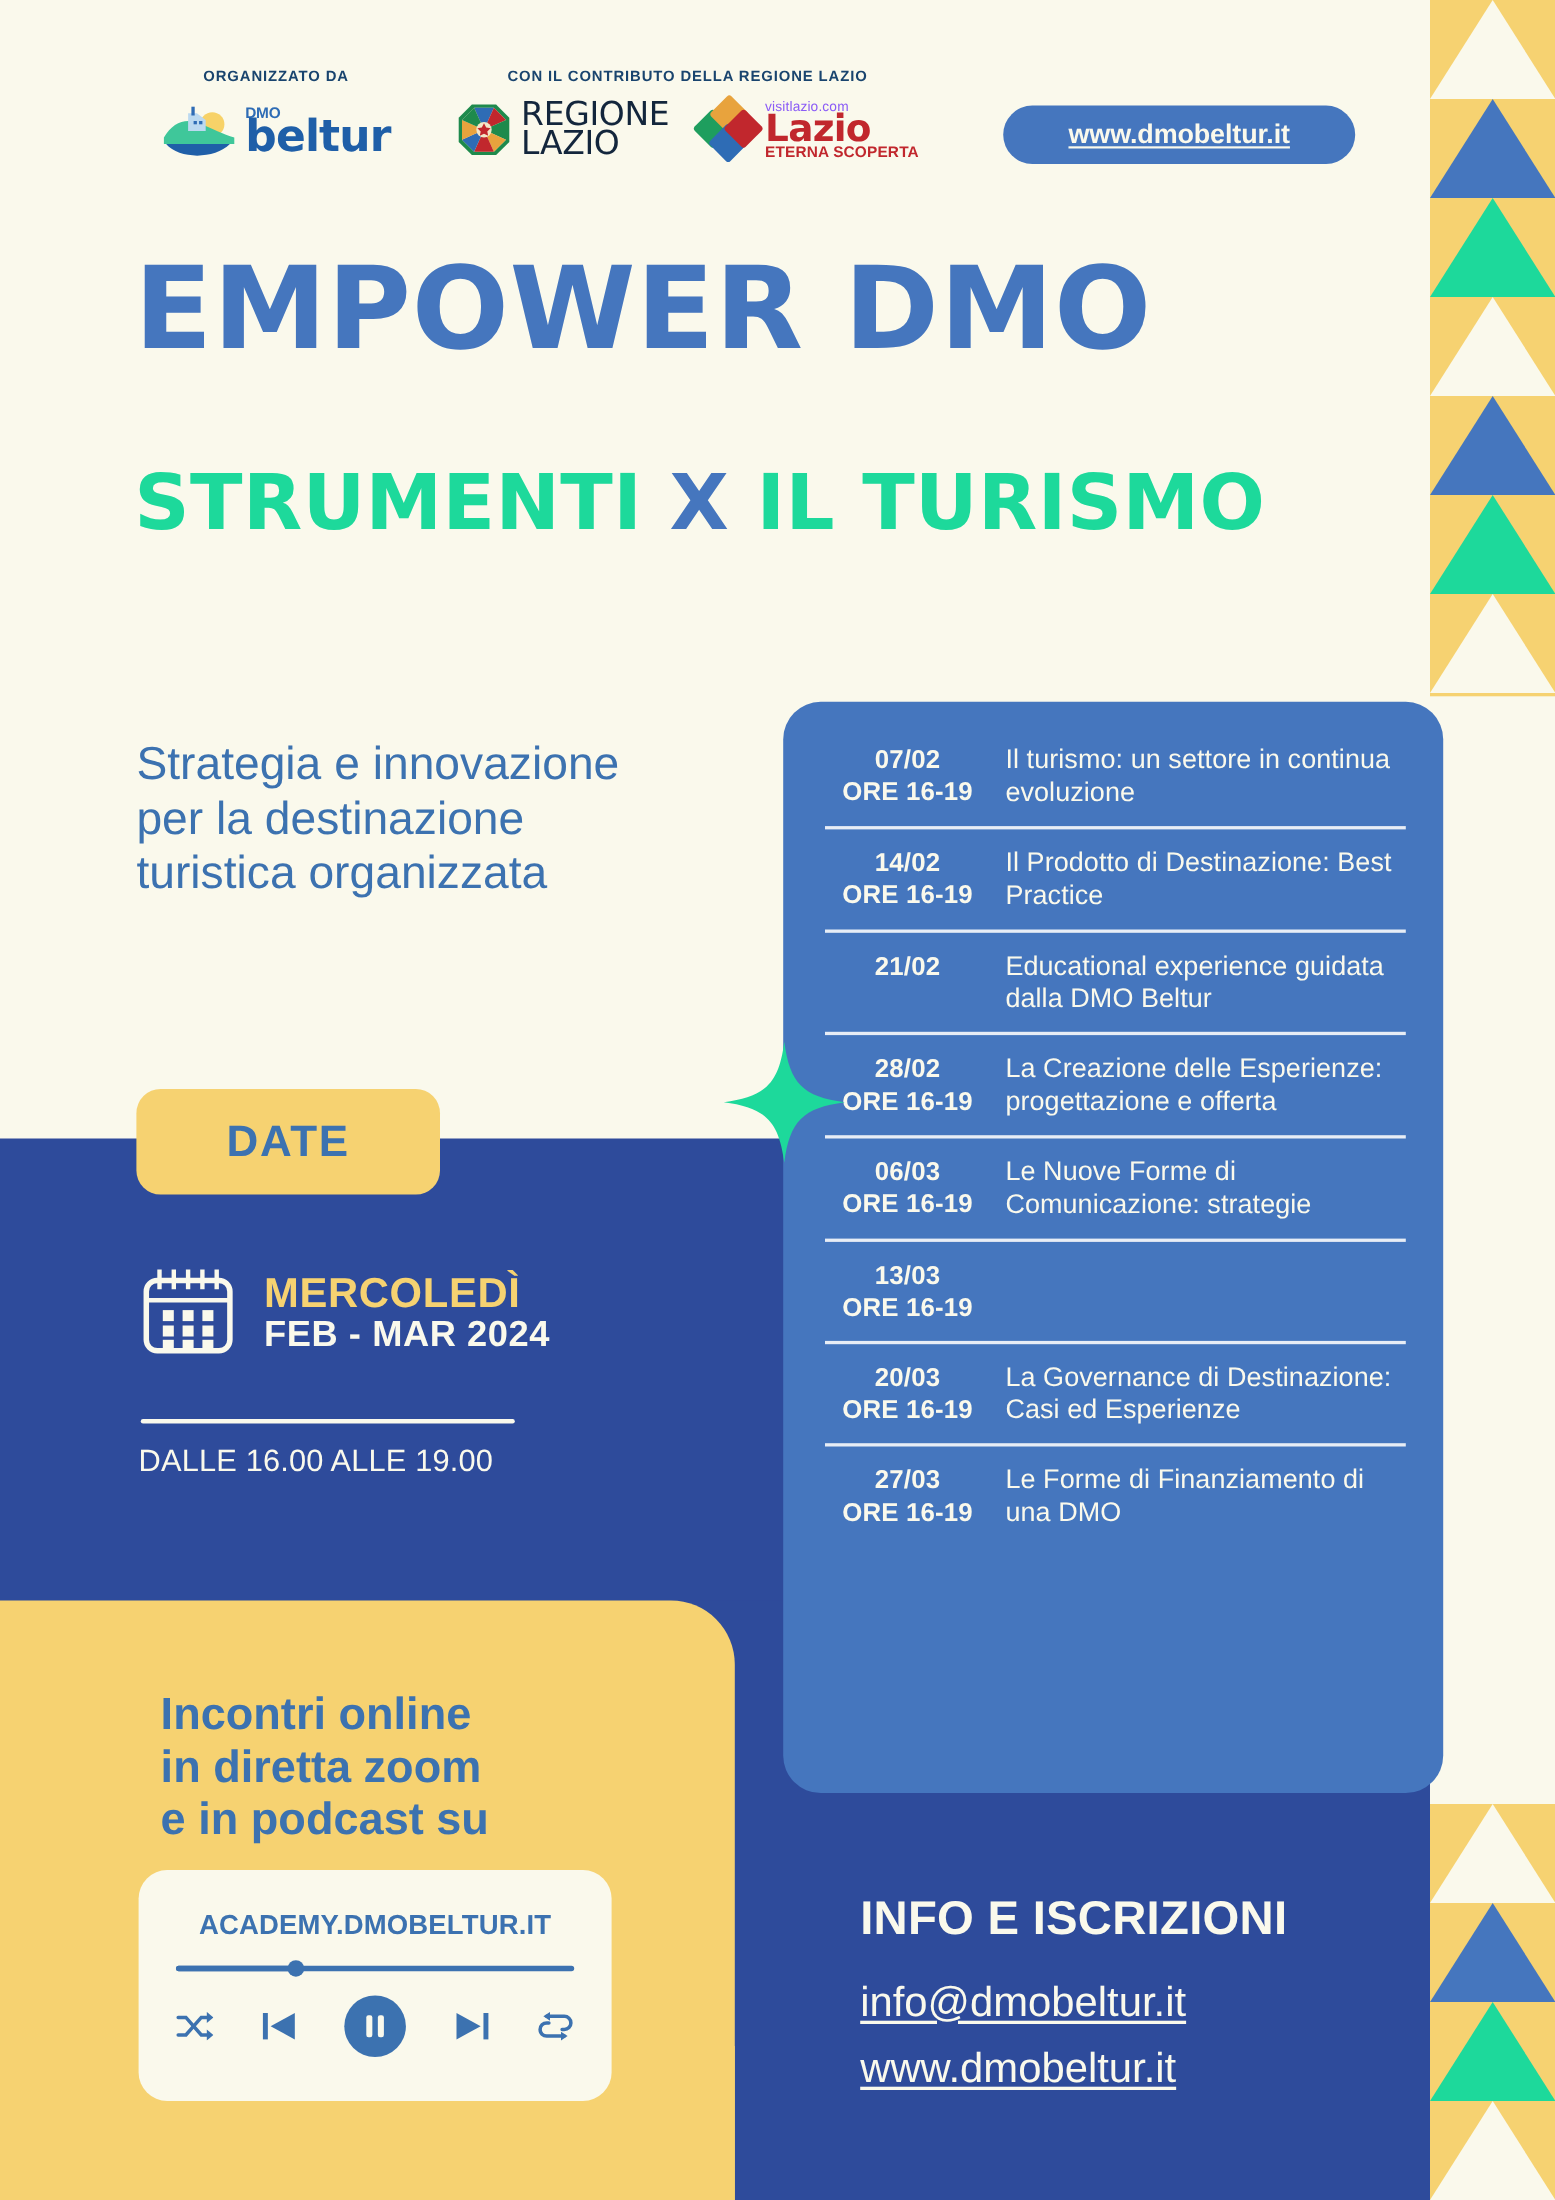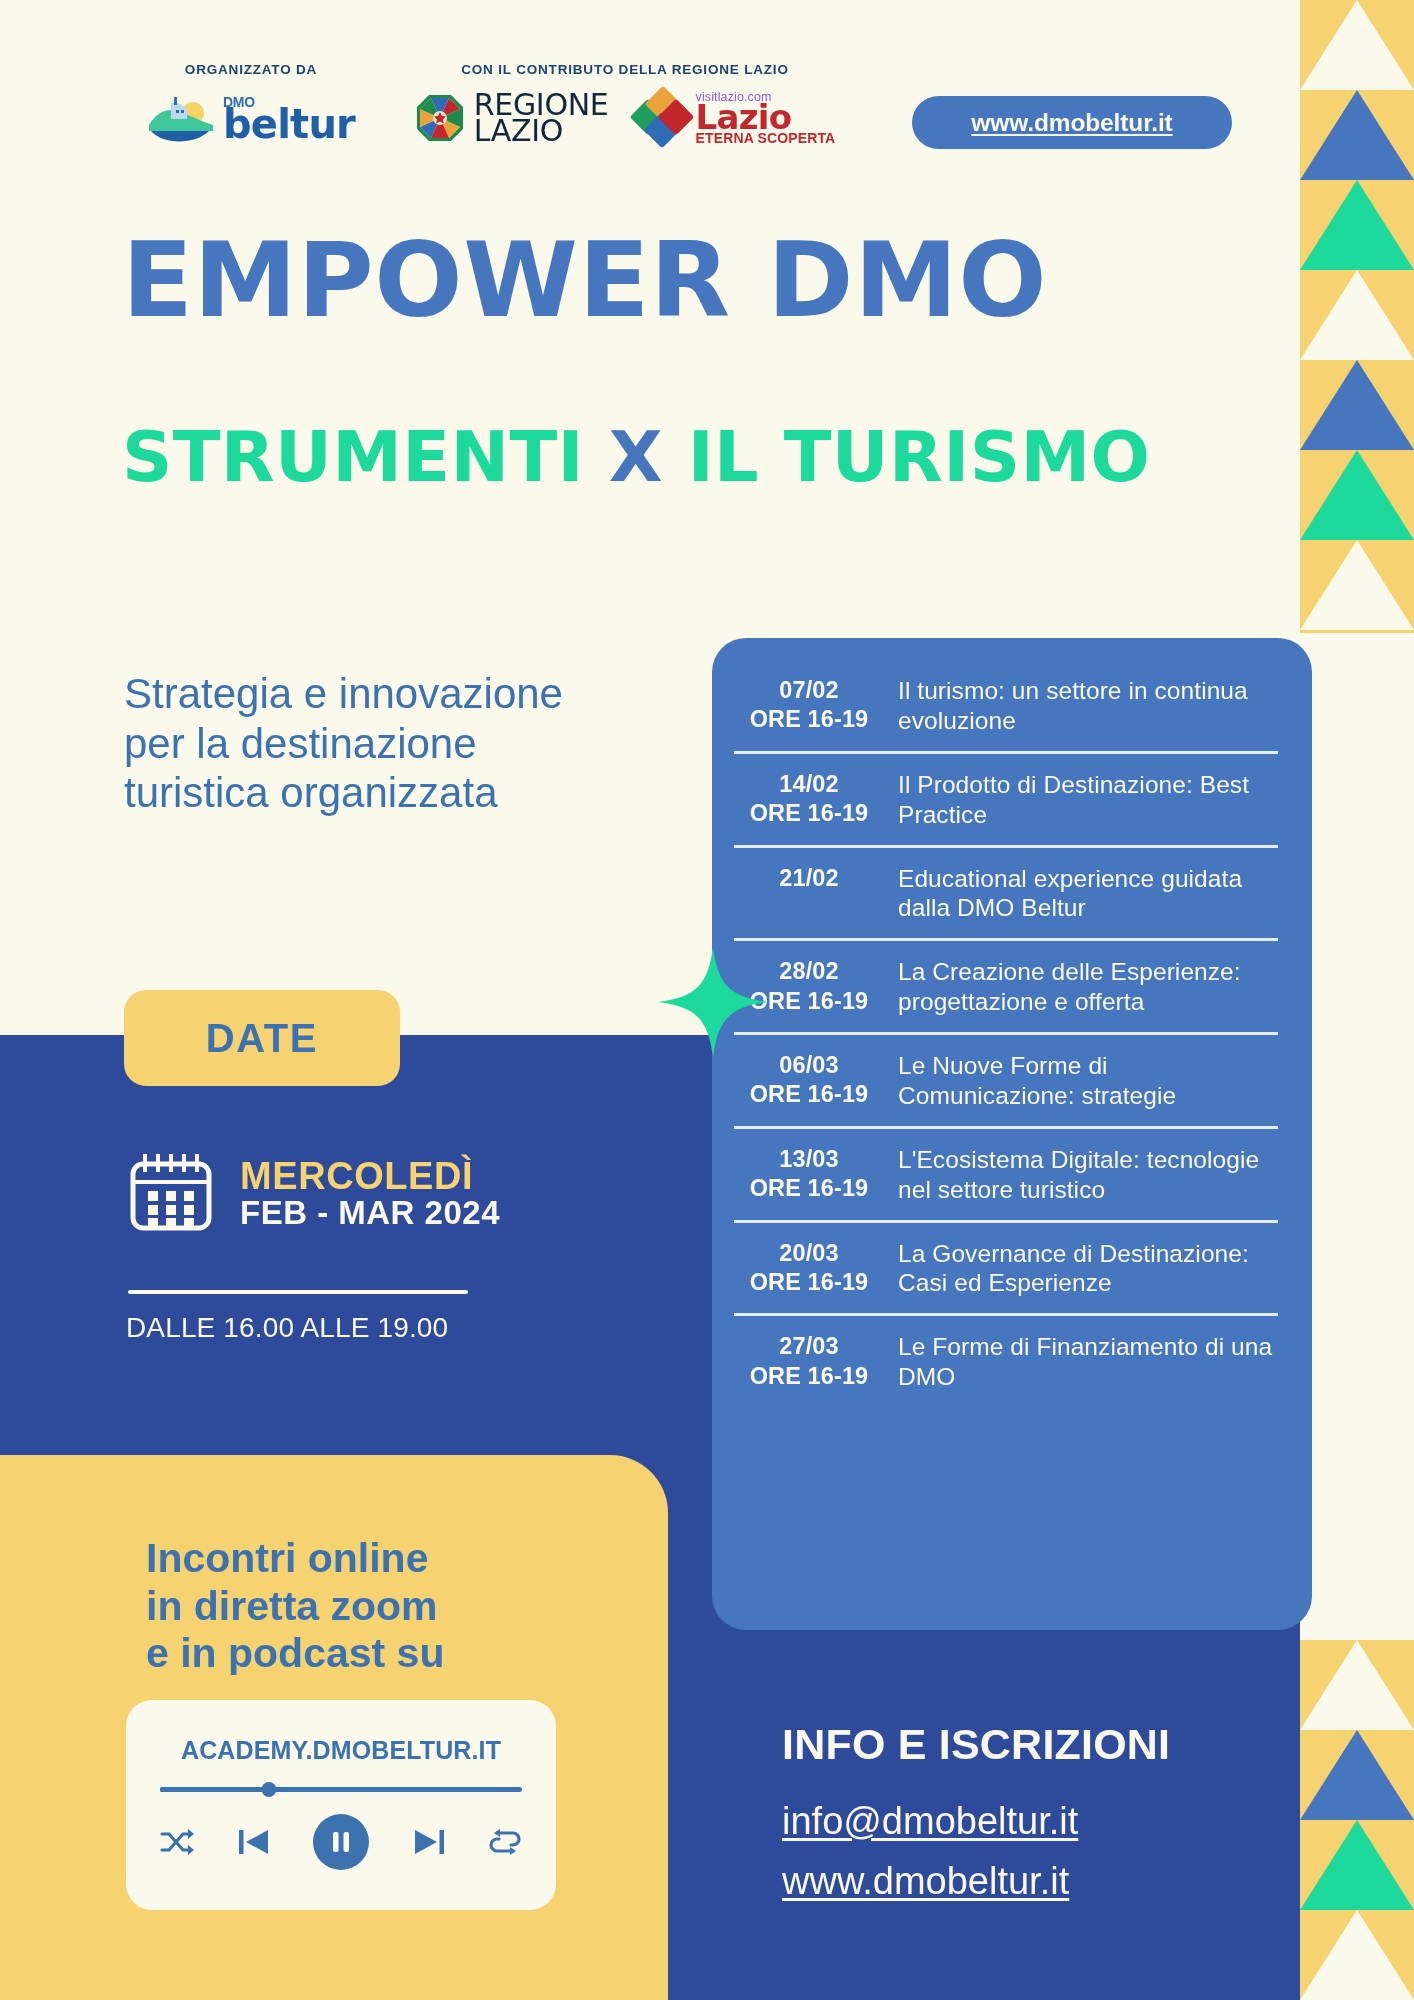--- a/index.html
+++ b/index.html
@@ -163,21 +163,21 @@
   .pbtn { color:#3C72B0; display:flex; align-items:center; justify-content:center; }
   .pbtn.big { width:56px; height:56px; border-radius:50%; background:#3C72B0; }
 
   
   .sched {
     position:absolute; left:712px; top:638px;
     width:600px; height:992px;
     background:#4576BE;
     border-radius:34px;
   }
-  .sched-inner { padding:22px 34px 18px 22px; }
+  .sched-inner { padding:22px 34px 18px 38px; }
   .srow { display:flex; align-items:flex-start; padding:16px 0 15px; }
   .srow + .srow { border-top:3px solid #E7EDF6; }
   .sdate {
     flex:0 0 150px; text-align:center; color:#FAF9EC;
     font-size:23.5px; font-weight:bold; line-height:1.25; letter-spacing:.005em;
   }
   .stitle {
     flex:1; color:#FAF9EC; font-size:24.5px; line-height:1.22;
     padding-left:14px; letter-spacing:.003em;
   }
@@ -400,21 +400,20 @@
         <div class="srow">
           <div class="sdate">28/02<br>ORE 16-19</div>
           <div class="stitle">La Creazione delle Esperienze: progettazione e offerta</div>
         </div>
         <div class="srow">
           <div class="sdate">06/03<br>ORE 16-19</div>
           <div class="stitle">Le Nuove Forme di Comunicazione: strategie</div>
         </div>
         <div class="srow">
           <div class="sdate">13/03<br>ORE 16-19</div>
-          <div class="stitle">L'Ecosistema Digitale: tecnologie nel settore turistico</div>
         </div>
         <div class="srow">
           <div class="sdate">20/03<br>ORE 16-19</div>
           <div class="stitle">La Governance di Destinazione: Casi ed Esperienze</div>
         </div>
         <div class="srow">
           <div class="sdate">27/03<br>ORE 16-19</div>
           <div class="stitle">Le Forme di Finanziamento di una DMO</div>
         </div>
       </div>

